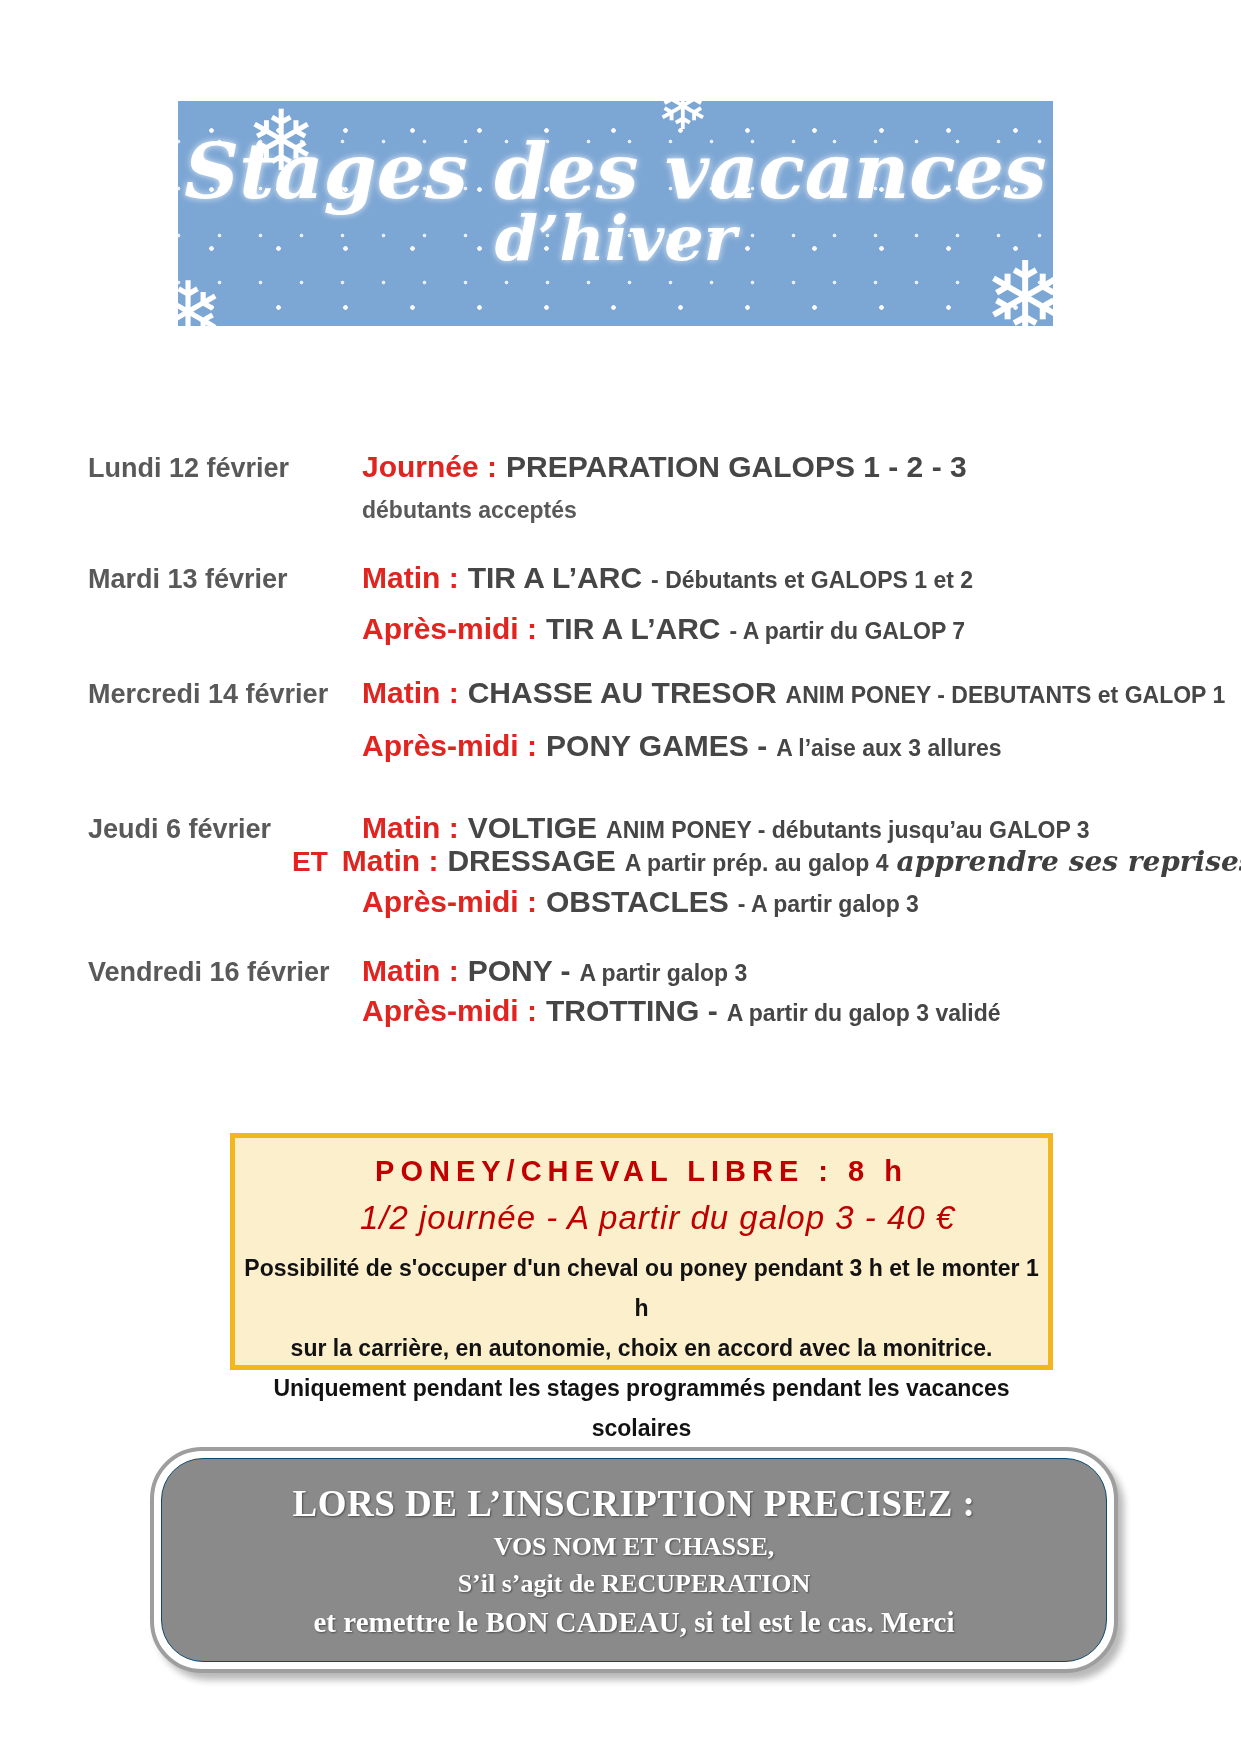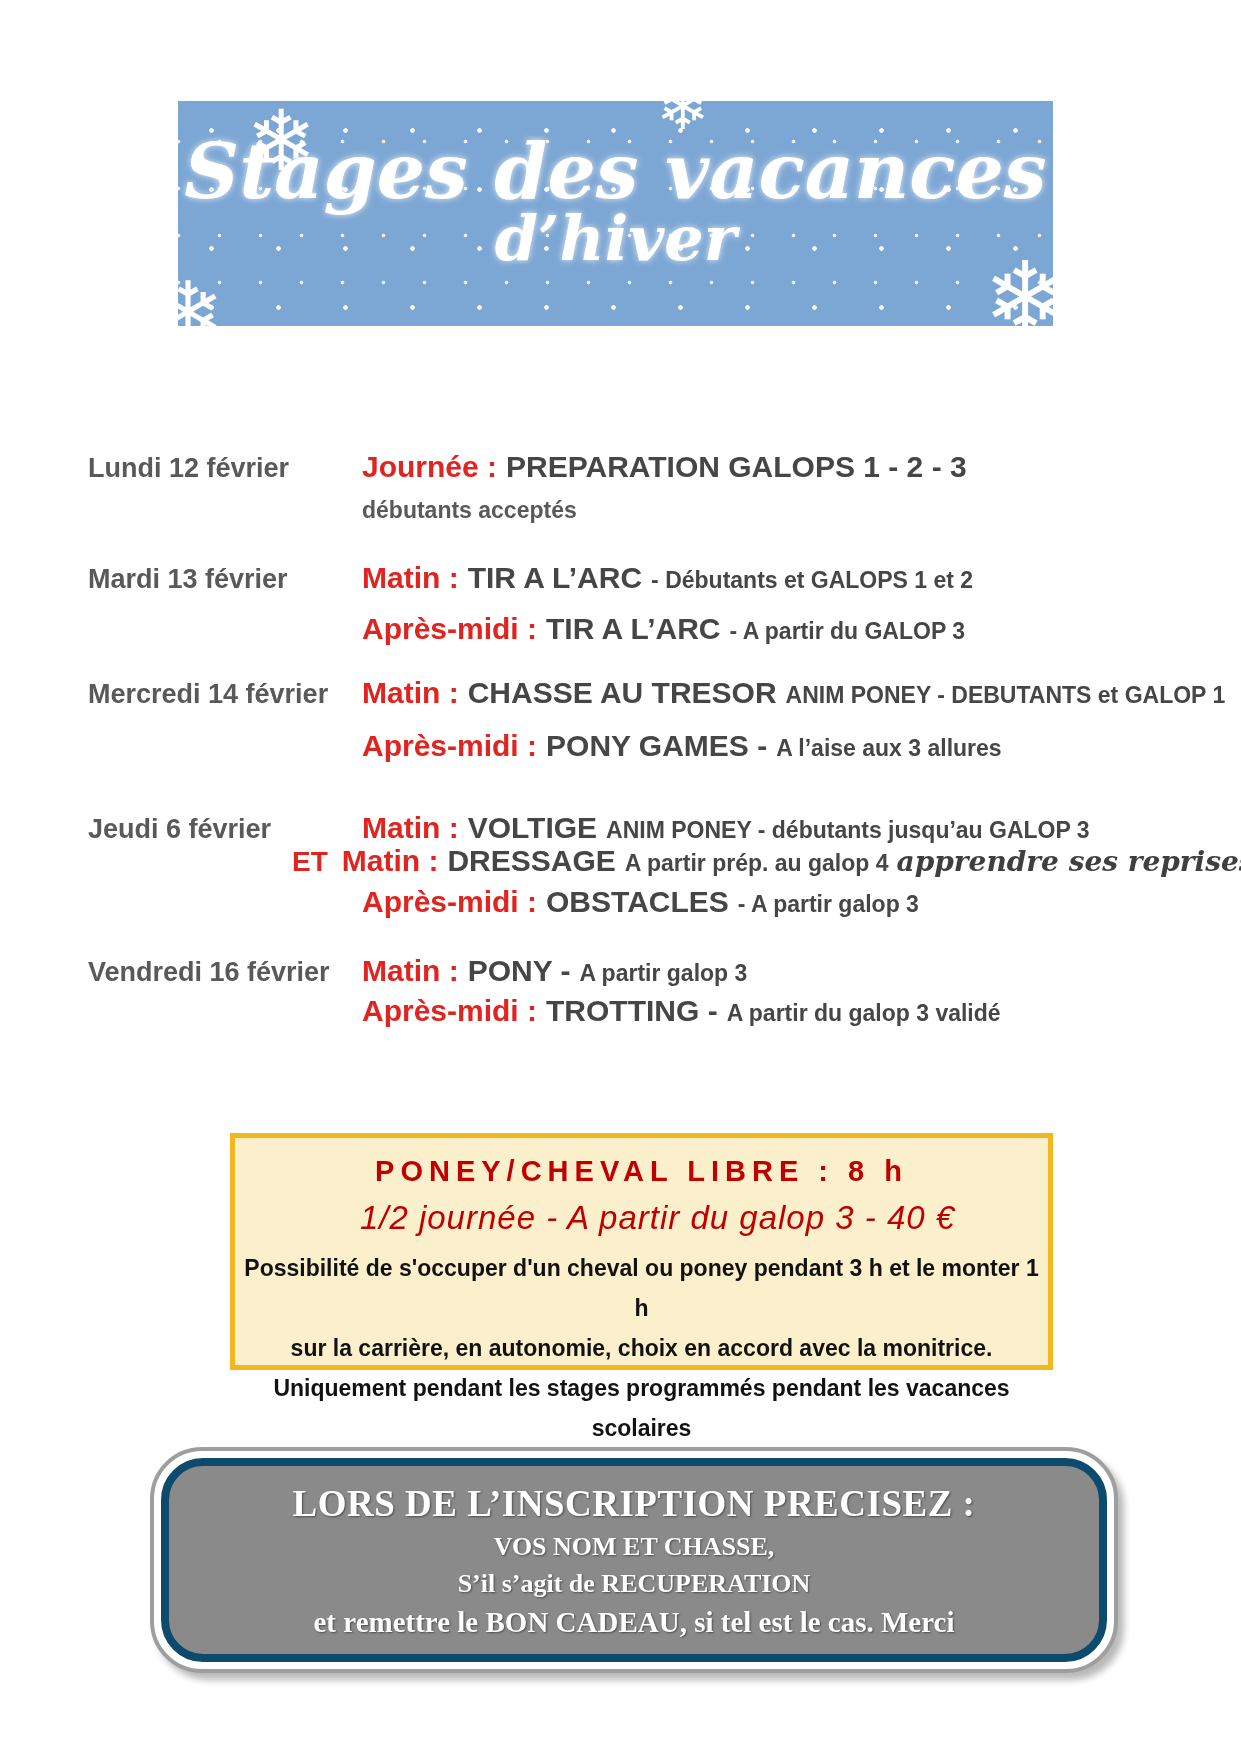--- a/index.html
+++ b/index.html
@@ -81,21 +81,21 @@
 
   
   .notice-outer{
     position:absolute;left:150px;top:1447px;width:968px;height:226px;
     box-sizing:border-box;border:4px solid #9e9e9e;border-radius:52px;
     background:#ffffff;padding:7px;
     box-shadow:6px 7px 7px rgba(0,0,0,.28);
   }
   .notice-inner{
     height:100%;box-sizing:border-box;border-radius:42px;
-    background:var(--notice_bg);border:8px solid #0c4a6e;
+    background:var(--notice_bg);border:1px solid #0c4a6e;
     display:flex;flex-direction:column;justify-content:center;align-items:center;
     gap:7px;color:#ffffff;
     font-family:"Liberation Serif",serif;font-weight:bold;
     text-shadow:1px 1px 2px rgba(0,0,0,.45);
   }
   .n1{font-size:37px;letter-spacing:.5px;}
   .n2{font-size:26px;}
   .n3{font-size:26px;}
   .n4{font-size:29px;}
 </style>
@@ -119,21 +119,21 @@
     <span class="day">Lundi 12 février</span><span class="lead">Journée :</span><span class="act">PREPARATION GALOPS 1 - 2 - 3</span>
   </div>
   <div class="line l-r0n">
     <span class="note">débutants acceptés</span>
   </div>
 
   <div class="line l-r1s0">
     <span class="day">Mardi 13 février</span><span class="lead">Matin :</span><span class="act">TIR A L’ARC</span><span class="det">- Débutants et GALOPS 1 et 2</span>
   </div>
   <div class="line l-r1s1">
-    <span class="lead">Après-midi :</span><span class="act">TIR A L’ARC</span><span class="det">- A partir du GALOP 3</span>
+    <span class="lead">Après-midi :</span><span class="act">TIR A L’ARC</span><span class="det">- A partir du GALOP 7</span>
   </div>
 
   <div class="line l-r2s0">
     <span class="day">Mercredi 14 février</span><span class="lead">Matin :</span><span class="act">CHASSE AU TRESOR</span><span class="det">ANIM PONEY - DEBUTANTS et GALOP 1</span>
   </div>
   <div class="line l-r2s1">
     <span class="lead">Après-midi :</span><span class="act">PONY GAMES -</span><span class="det">A l’aise aux 3 allures</span>
   </div>
 
   <div class="line l-r3s0">

